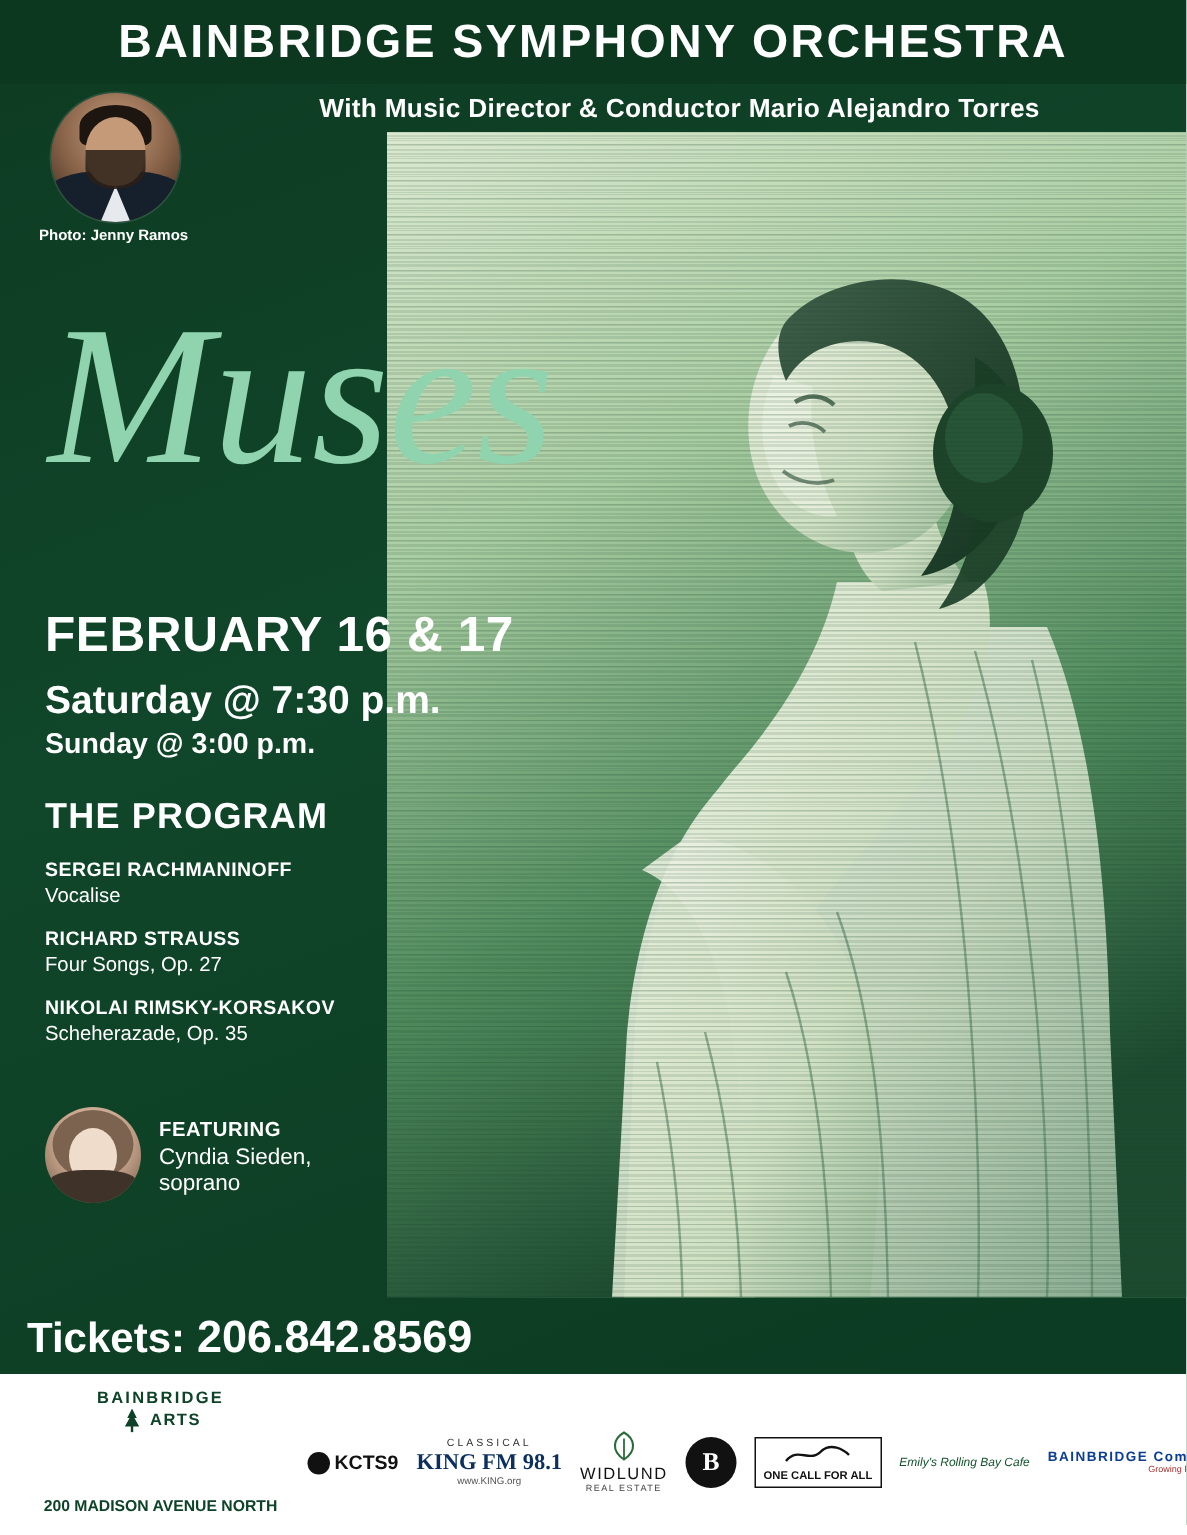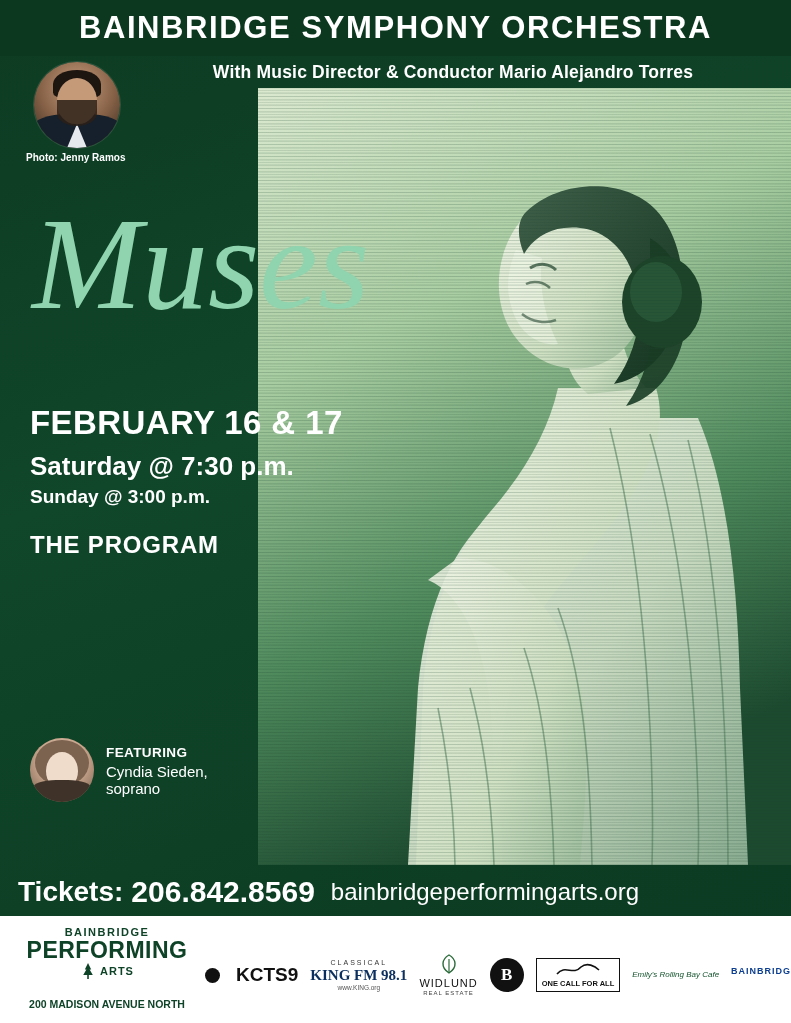--- a/index.html
+++ b/index.html
@@ -363,21 +363,21 @@
     align-items: center;
     gap: 12px;
   }
   .sponsor {
     color: #111;
     font-size: 9px;
     text-align: center;
     line-height: 1.15;
     flex: none;
   }
-  .sp-kcts { font-size: 19px; font-weight: bold; display:flex; align-items:center; gap:16px;}
+  .sp-kcts { font-size: 13px; font-weight: bold; display:flex; align-items:center; gap:3px;}
   .sp-dot { width: 15px; height: 15px; border-radius: 50%; background:#111; display:inline-block;}
   .sp-king .k1 { font-size: 7px; letter-spacing: 2px; color:#333;}
   .sp-king .k2 { font-size: 15px; font-weight: bold; color: #0b2f5e; font-family: "Liberation Serif", serif;}
   .sp-king .k3 { font-size: 6.5px; color: #555; }
   .sp-wid .w1 { font-size: 11px; font-weight: normal; letter-spacing: 1px;}
   .sp-wid .w2 { font-size: 6px; letter-spacing: 1px; color:#444;}
   .sp-badge {
     width: 34px; height: 34px; border-radius: 50%;
     background: #111; color: #fff;
     display: flex; align-items: center; justify-content: center;
@@ -488,44 +488,56 @@
     </svg>
   </div>
 
   <div class="dates">
     <div class="big">FEBRUARY 16 &amp; 17</div>
     <div class="sub">Saturday @ 7:30 p.m.</div>
     <div class="sub2">Sunday @ 3:00 p.m.</div>
   </div>
 
   <div class="program-heading">THE PROGRAM</div>
+  <div class="program-list">
+    <div class="program-item">
+      <div class="composer">SERGEI RACHMANINOFF</div>
+      <div class="work">Vocalise</div>
+    </div>
+    <div class="program-item">
+      <div class="composer">RICHARD STRAUSS</div>
+      <div class="work">Four Songs, Op. 27</div>
+    </div>
+    <div class="program-item">
+      <div class="composer">NIKOLAI RIMSKY-KORSAKOV</div>
+      <div class="work">Scheherazade, Op. 35</div>
+    </div>
+  </div>
 
   <div class="featuring-block">
     <div class="soprano-photo">
       <div class="s-hair"></div>
       <div class="s-face"></div>
       <div class="s-body"></div>
     </div>
     <div class="featuring-text">
       <div class="feat-label">FEATURING</div>
       <div class="feat-name">Cyndia Sieden,</div>
       <div class="feat-role">soprano</div>
     </div>
   </div>
 
   <div class="tickets-bar">
     <span class="tickets-label">Tickets:</span>
     <span class="tickets-number">206.842.8569</span>
-    <span class="tickets-url">bainbridgeperformingarts.org</span>
   </div>
 
   <div class="footer">
     <div class="bpa-logo">
       <div class="l1">BAINBRIDGE</div>
-      <div class="l2">PERFORMING</div>
       <div class="l3row">
         <span class="tree"></span>
         <span class="arts">ARTS</span>
       </div>
     </div>
     <div class="bpa-addr">200 MADISON AVENUE NORTH</div>
 
     <div class="sponsors">
       <div class="sponsor">
         <div class="sp-kcts">

